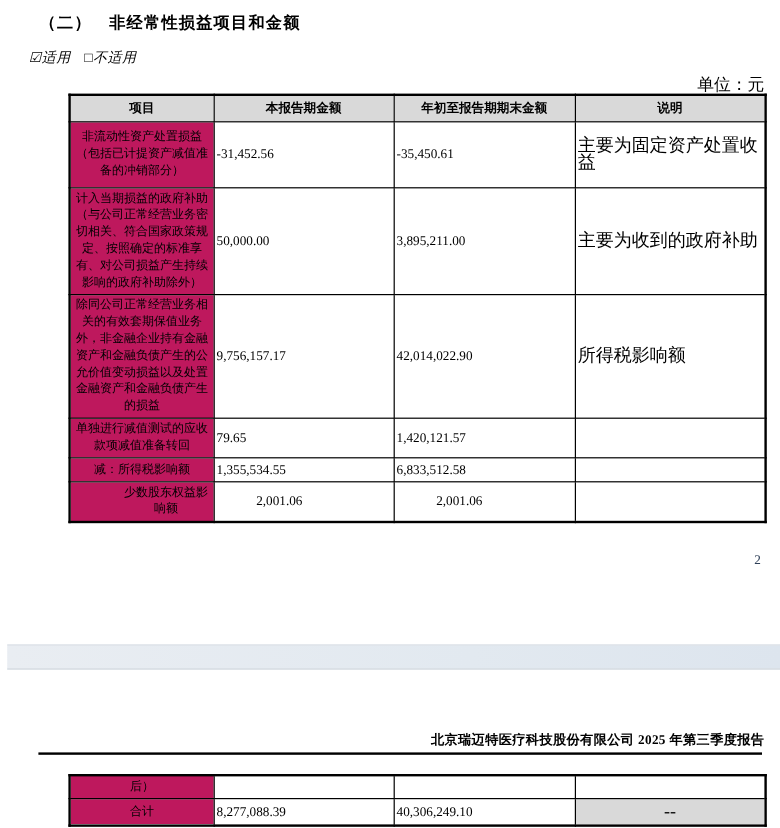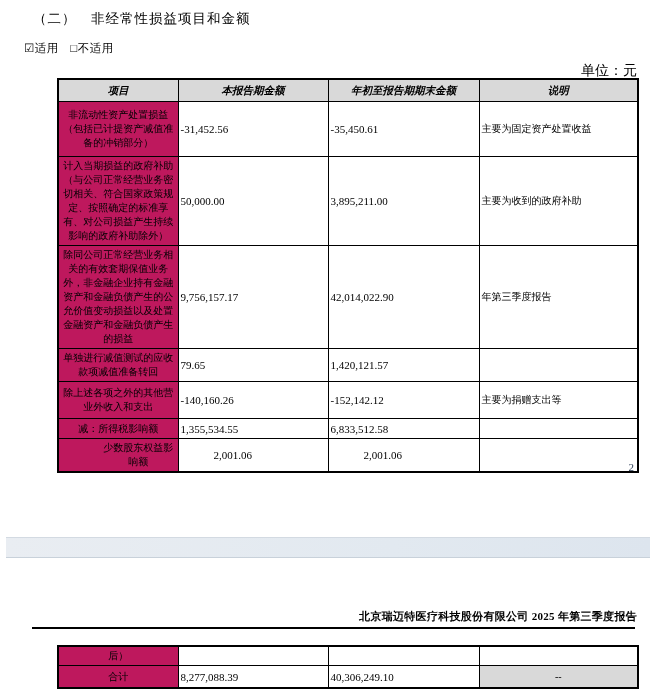--- a/index.html
+++ b/index.html
@@ -1,31 +1,31 @@
 <!DOCTYPE html>
 <html><head>
 <meta charset="utf-8">
 <style>
   html,body{margin:0;padding:0;background:#fff;}
   .page{position:relative;width:650px;height:690px;background:#ffffff;overflow:hidden;
         font-family:"Liberation Serif","DejaVu Serif",serif;color:#000;}
-  .section-title{position:absolute;left:33px;top:10px;font-size:13.5px;font-weight:normal;letter-spacing:1px;}
-  .applicable-line{position:absolute;left:24px;top:41px;font-size:11.5px;letter-spacing:0.5px;}
+  .section-title{position:absolute;left:33px;top:10px;font-size:13.5px;font-weight:bold;letter-spacing:1px;}
+  .applicable-line{position:absolute;left:24px;top:41px;font-size:11.5px;letter-spacing:0.5px;font-style:italic;}
   .applicable-line span{margin-right:8px;}
   .unit-label{position:absolute;right:13px;top:62px;font-size:14px;}
   table.rpt{position:absolute;left:57px;width:580px;border-collapse:collapse;table-layout:fixed;
             border:2px solid #000;font-size:10px;line-height:14px;}
   table.main{top:78px;}
   table.bottom{top:645px;}
   table.rpt td{border:1px solid #000;vertical-align:middle;padding:2px;overflow:hidden;}
-  td.hdr{background:#d9d9d9;text-align:center;font-weight:bold;font-size:10.5px;font-style:italic;}
+  td.hdr{background:#d9d9d9;text-align:center;font-weight:bold;font-size:10.5px;}
   td.item{background:#be185d;text-align:center;padding-left:3px;padding-right:2px;}
   td.item.indent{padding-left:42px;}
   td.num{text-align:left;padding-right:8px;font-size:11px;background:#fff;}
-  td.note{text-align:left;padding-left:10px;font-size:10px;background:#fff;}
+  td.note{text-align:left;padding-left:10px;font-size:15px;background:#fff;}
   td.note.shaded{background:#d9d9d9;text-align:center;padding-left:2px;}
   .page-number{position:absolute;right:16px;top:461px;font-size:11px;color:#2e3f57;}
   .page-gap-band{position:absolute;left:6px;right:0;top:537px;height:19px;
                  background:linear-gradient(90deg,#e9edf2 0%,#e2e9f0 60%,#dde5ee 100%);
                  border-top:1px solid #d3dae2;border-bottom:1px solid #c8d1da;}
   .report-header{position:absolute;right:13px;top:609px;font-size:11px;font-weight:600;letter-spacing:0.3px;}
   .header-rule{position:absolute;left:32px;top:627px;width:603px;height:0;border-top:2px solid #000;}
   
   tr.h-hdr td{height:17px;}
   tr.h-r1 td{height:50px;}
@@ -75,33 +75,27 @@
       <tr class="h-r2">
         <td class="item">计入当期损益的政府补助（与公司正常经营业务密切相关、符合国家政策规定、按照确定的标准享有、对公司损益产生持续影响的政府补助除外）</td>
         <td class="num">50,000.00</td>
         <td class="num">3,895,211.00</td>
         <td class="note">主要为收到的政府补助</td>
       </tr>
       <tr class="h-r3">
         <td class="item">除同公司正常经营业务相关的有效套期保值业务外，非金融企业持有金融资产和金融负债产生的公允价值变动损益以及处置金融资产和金融负债产生的损益</td>
         <td class="num">9,756,157.17</td>
         <td class="num">42,014,022.90</td>
-        <td class="note">年第三季度报告</td>
+        <td class="note">所得税影响额</td>
       </tr>
       <tr class="h-r4">
         <td class="item">单独进行减值测试的应收款项减值准备转回</td>
         <td class="num">79.65</td>
         <td class="num">1,420,121.57</td>
         <td class="note"></td>
-      </tr>
-      <tr class="h-r5">
-        <td class="item">除上述各项之外的其他营业外收入和支出</td>
-        <td class="num">-140,160.26</td>
-        <td class="num">-152,142.12</td>
-        <td class="note">主要为捐赠支出等</td>
       </tr>
       <tr class="h-r6">
         <td class="item">减：所得税影响额</td>
         <td class="num">1,355,534.55</td>
         <td class="num">6,833,512.58</td>
         <td class="note"></td>
       </tr>
       <tr class="h-r7">
         <td class="item indent">少数股东权益影响额</td>
         <td class="num">2,001.06</td>

